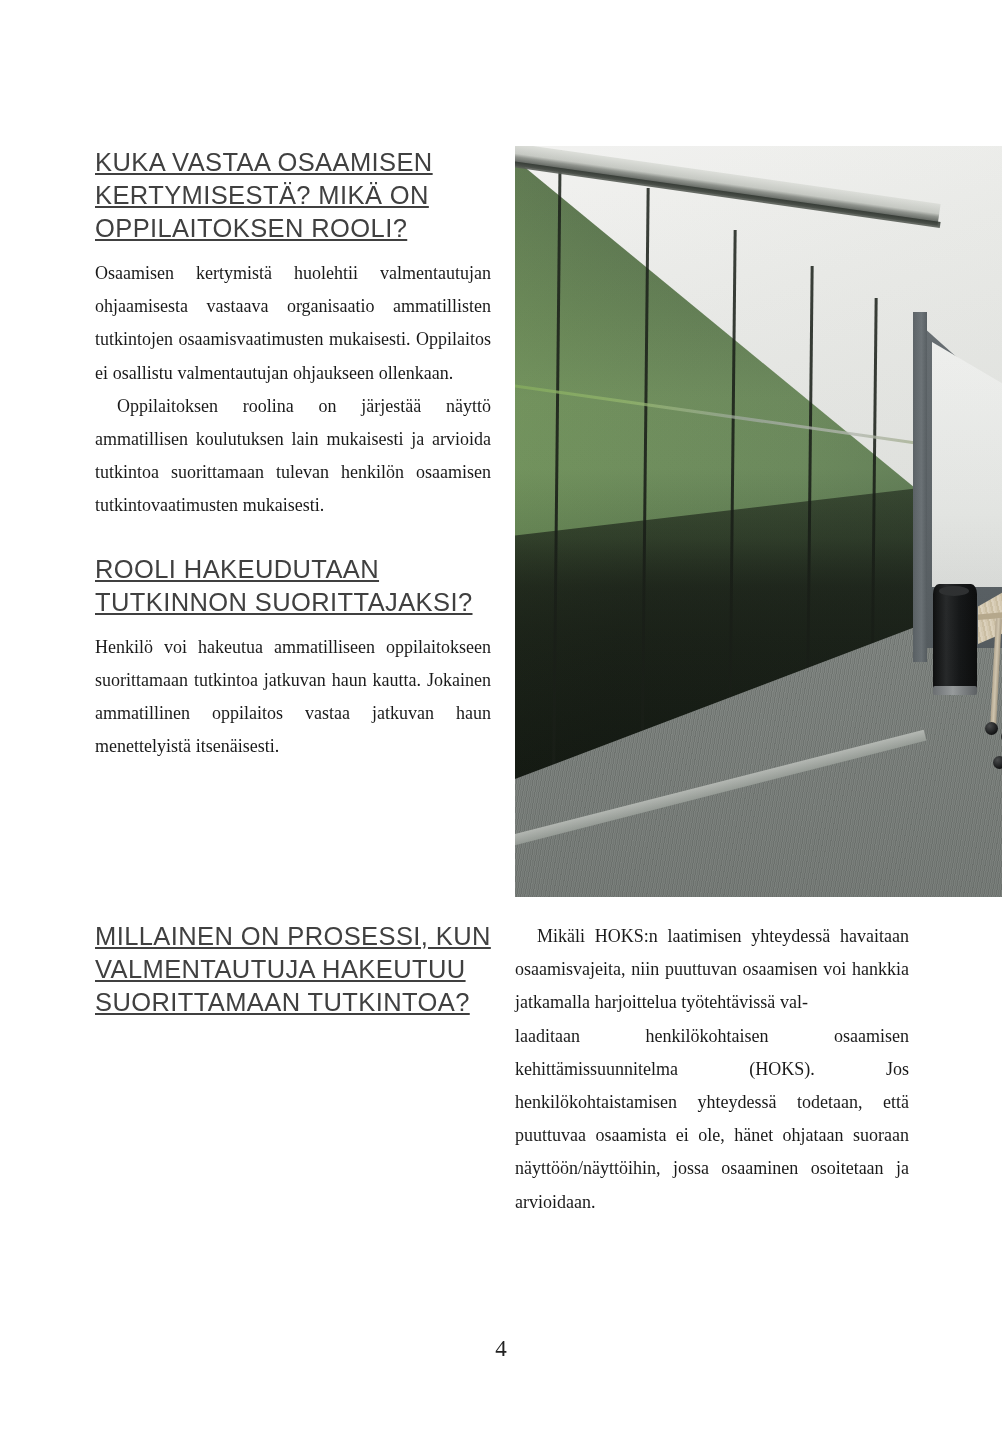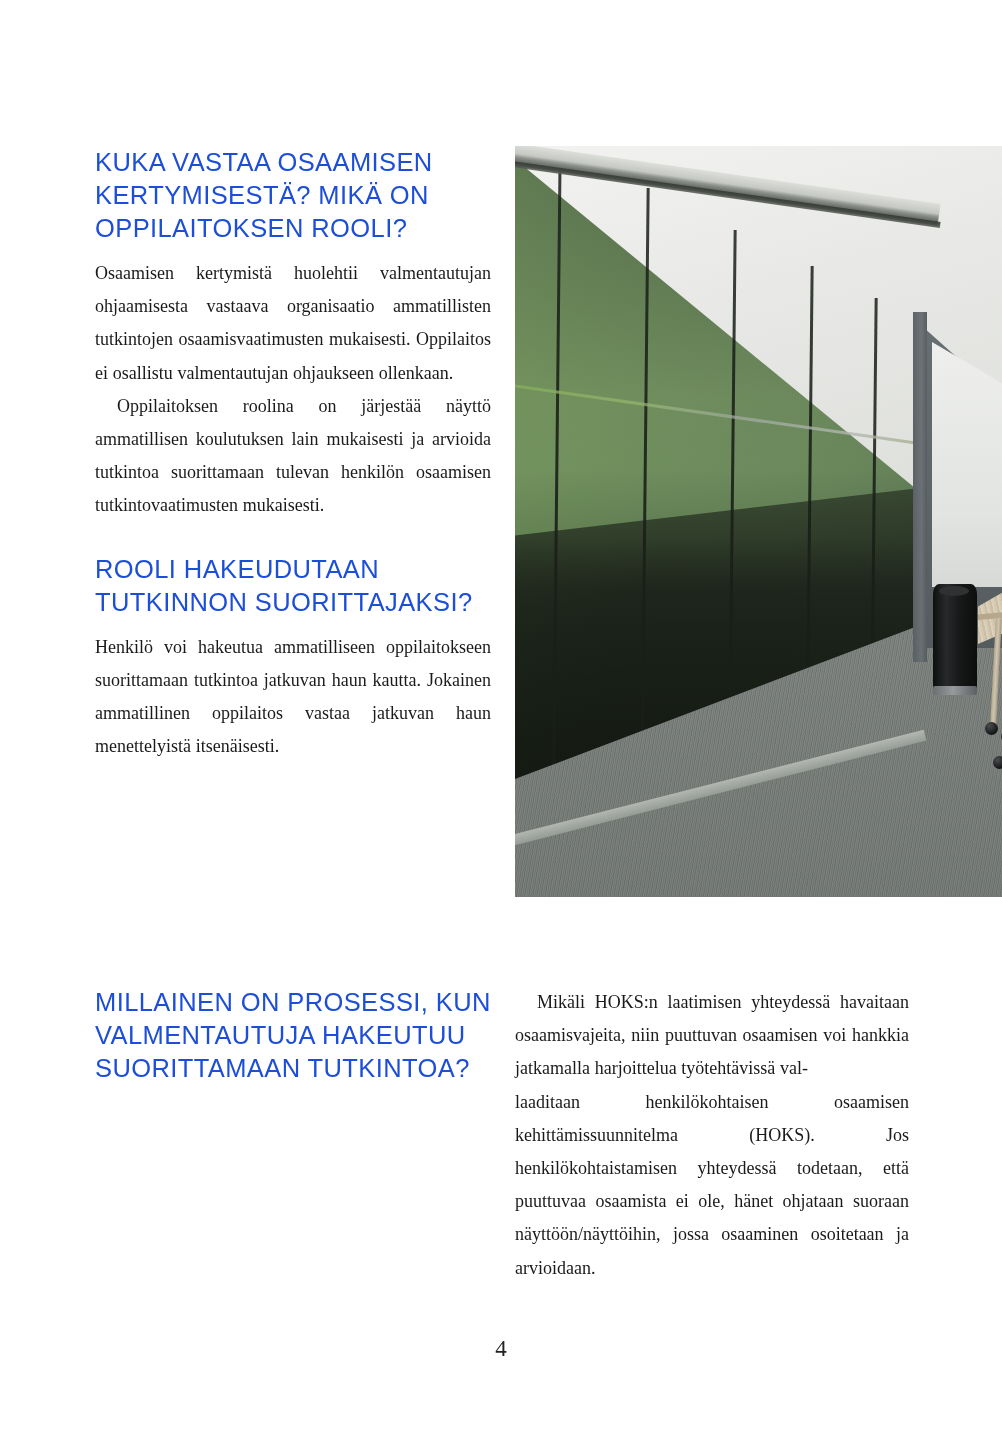--- a/index.html
+++ b/index.html
@@ -37,21 +37,21 @@
     position: absolute;
     left: 95px;
     top: 146px;
     width: 396px;
   }
 
   
   .lower-region {
     position: absolute;
     left: 0;
-    top: 950px;
+    top: 884px;
     width: 1002px;
     height: 420px;
   }
   .col-left-bottom {
     position: absolute;
     left: 95px;
     top: 36px;
     width: 396px;
   }
   .col-right-bottom {
@@ -61,22 +61,23 @@
     width: 394px;
   }
 
   h2.section-heading {
     margin: 0 0 12px 0;
     font-family: "Liberation Sans", sans-serif;
     font-weight: 400;
     font-size: 25.5px;
     line-height: 33px;
     letter-spacing: 0.4px;
-    color: #1d4ed8;
+    color: #404040;
     text-transform: none;
+    text-decoration: underline;
   }
   h2.section-heading.tight-gap { margin-bottom: 10px; }
 
   p.body {
     margin: 0;
     font-family: "Liberation Serif", serif;
     font-size: 18px;
     line-height: 33.2px;
     color: #1a1a1a;
     text-align: justify;

